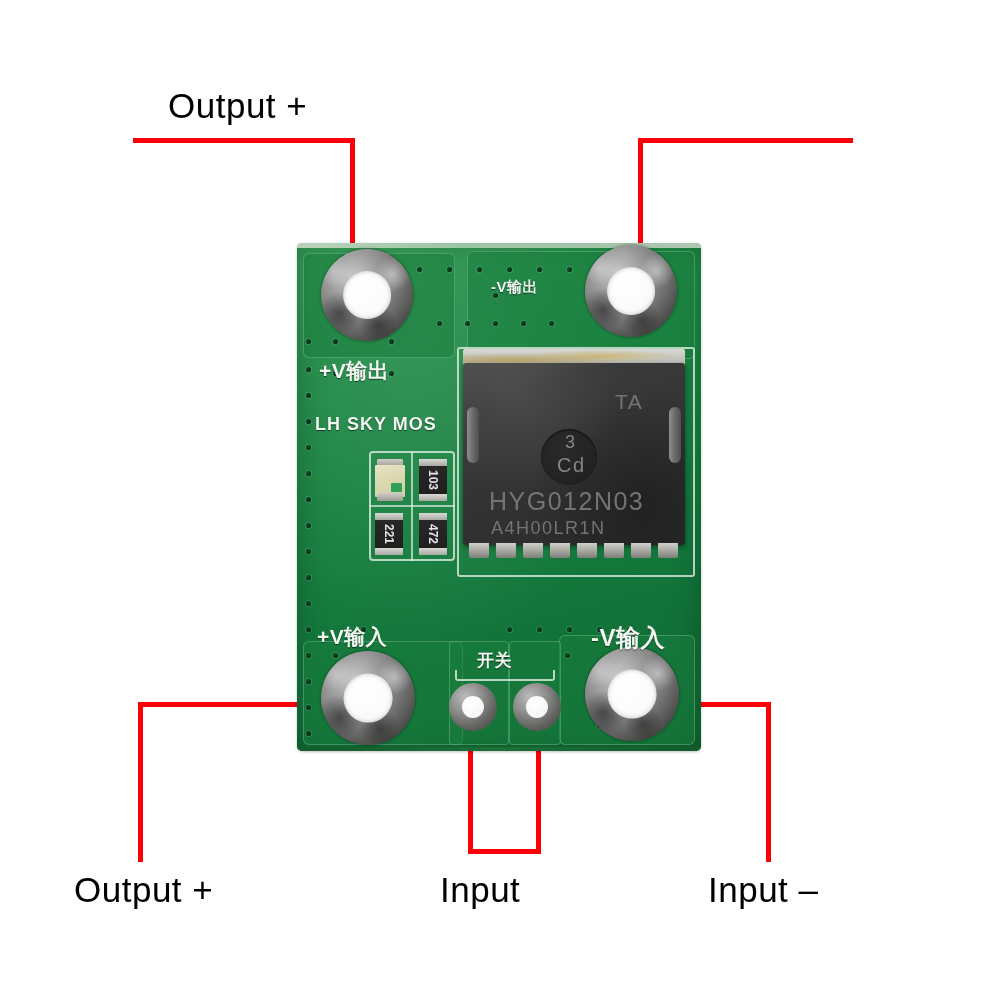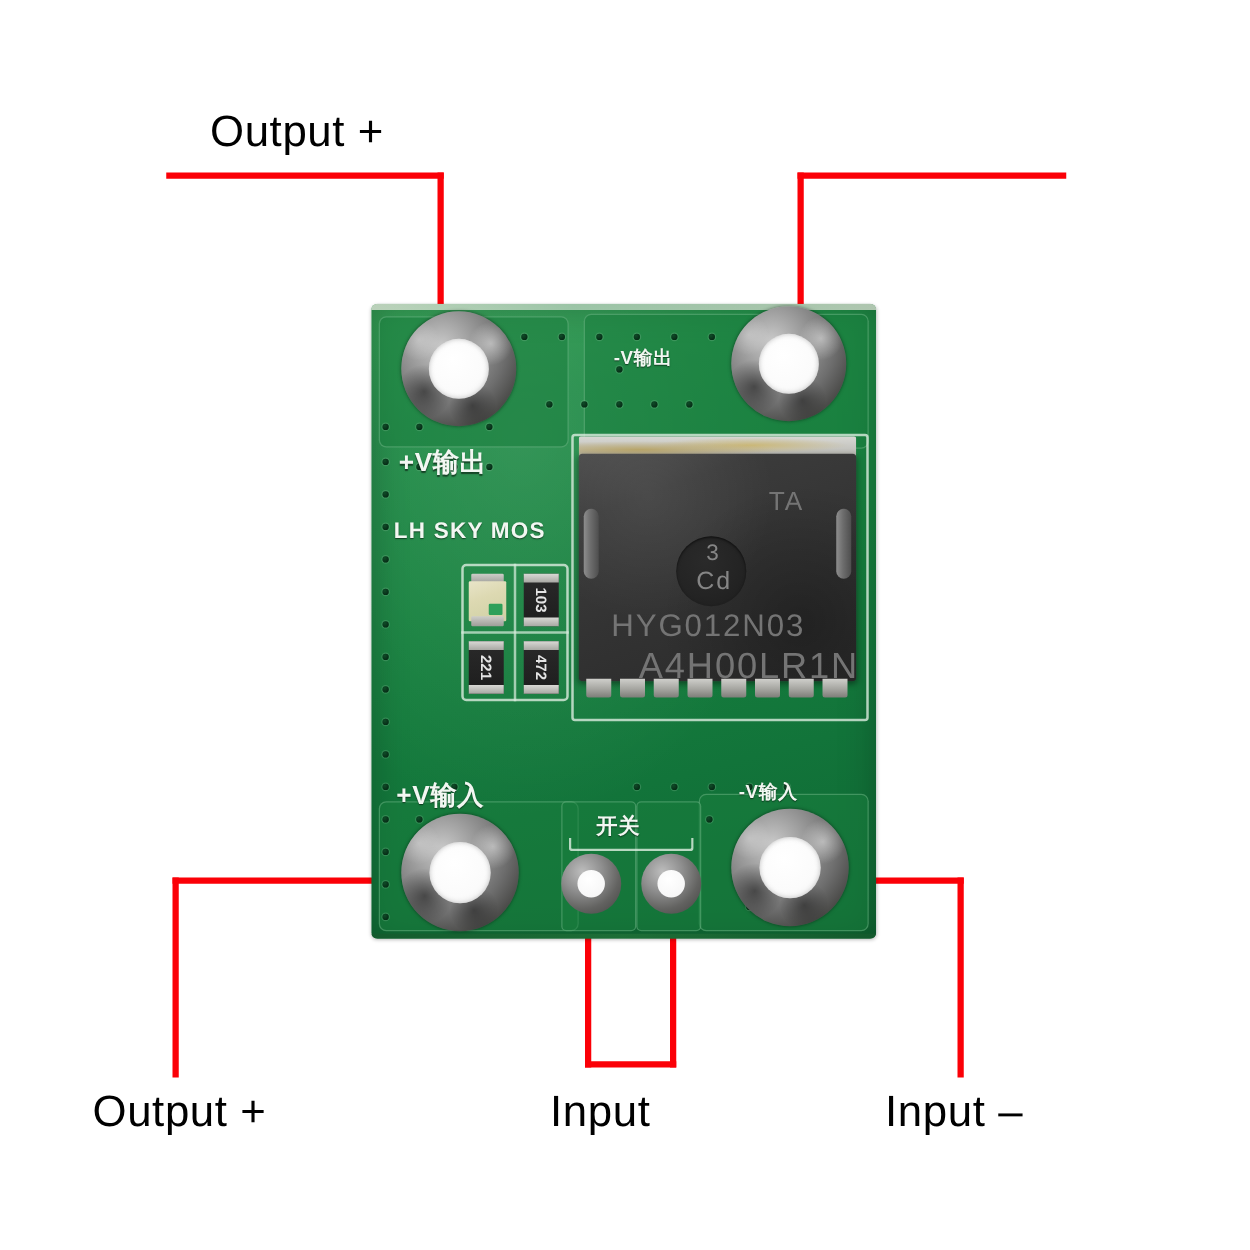--- a/index.html
+++ b/index.html
@@ -346,21 +346,21 @@
     <div class="small-hole" style="left:216px; top:440px; width:48px; height:48px;"></div>
 
     <div class="silk" style="left:194px; top:36px; font-size:15px;">-V输出</div>
 
     <div class="silk" style="left:22px; top:117px; font-size:21px;">+V输出</div>
 
     <div class="silk" style="left:18px; top:172px; font-size:18px; letter-spacing:1px;">LH SKY MOS</div>
 
     <div class="silk" style="left:20px; top:383px; font-size:21px;">+V输入</div>
 
-    <div class="silk" style="left:294px; top:383px; font-size:15px;">-V输入</div>
+    <div class="silk" style="left:294px; top:383px; font-size:24px;">-V输入</div>
 
     <div class="silk" style="left:180px; top:409px; font-size:17px;">开关</div>
 
     <div class="sw-bracket" style="left:158px; top:427px; width:100px; height:11px;"></div>
 
     <div class="silk-box" style="left:72px; top:208px; width:86px; height:110px;"></div>
     <div class="silk-line" style="left:72px; top:262px; width:86px; height:2px;"></div>
     <div class="silk-line" style="left:114px; top:208px; width:2px; height:110px;"></div>
 
     <div class="smd-pad" style="left:80px; top:216px; width:26px; height:8px;"></div>
@@ -394,21 +394,21 @@
       <div class="mos-slot" style="left:206px; top:44px; width:12px; height:56px;"></div>
 
       <div class="mos-text" style="left:152px; top:28px; font-size:21px;">TA</div>
 
       <div class="mos-dimple" style="left:78px; top:66px; width:56px; height:56px;"></div>
       <div class="mos-text" style="left:102px; top:70px; font-size:18px; color:#858585;">3</div>
       <div class="mos-text" style="left:94px; top:92px; font-size:20px; color:#858585;">Cd</div>
 
       <div class="mos-text" style="left:26px; top:126px; font-size:25px;">HYG012N03</div>
 
-      <div class="mos-text" style="left:28px; top:156px; font-size:29px;margin-left:20px;">A4H00LR1N</div>
+      <div class="mos-text" style="left:28px; top:156px; font-size:18px;">A4H00LR1N</div>
     </div>
 
     <div class="mos-pin" style="left:172px; top:300px; width:20px; height:15px;"></div>
     <div class="mos-pin" style="left:199px; top:300px; width:20px; height:15px;"></div>
     <div class="mos-pin" style="left:226px; top:300px; width:20px; height:15px;"></div>
     <div class="mos-pin" style="left:253px; top:300px; width:20px; height:15px;"></div>
     <div class="mos-pin" style="left:280px; top:300px; width:20px; height:15px;"></div>
     <div class="mos-pin" style="left:307px; top:300px; width:20px; height:15px;"></div>
     <div class="mos-pin" style="left:334px; top:300px; width:20px; height:15px;"></div>
     <div class="mos-pin" style="left:361px; top:300px; width:20px; height:15px;"></div>

